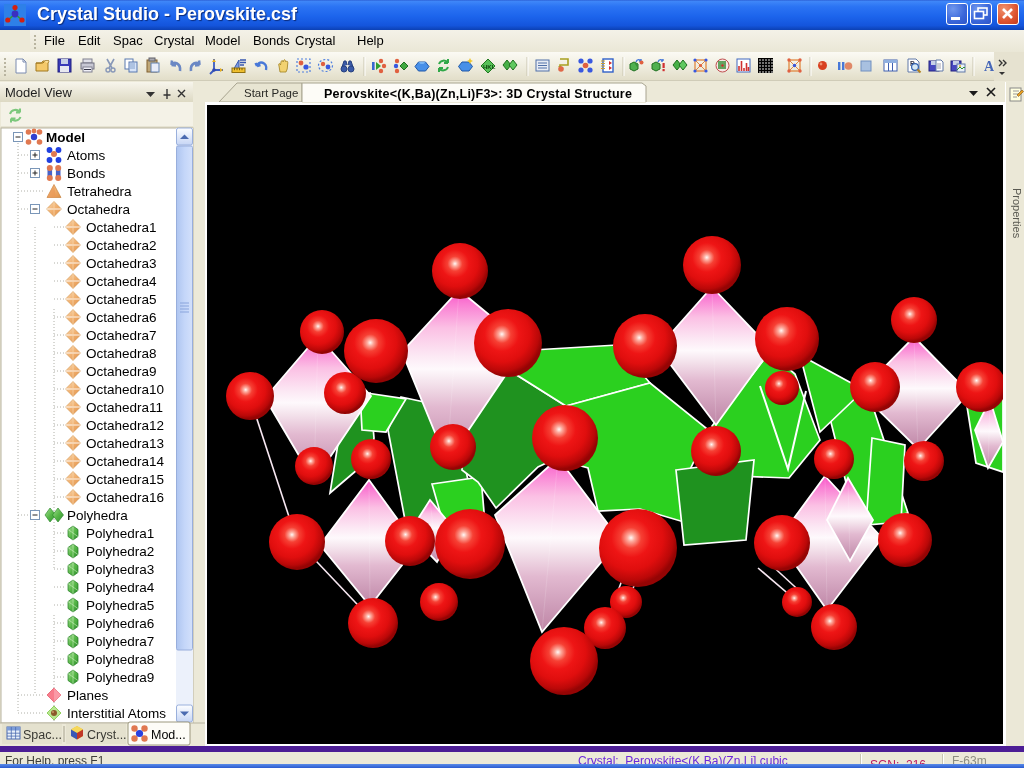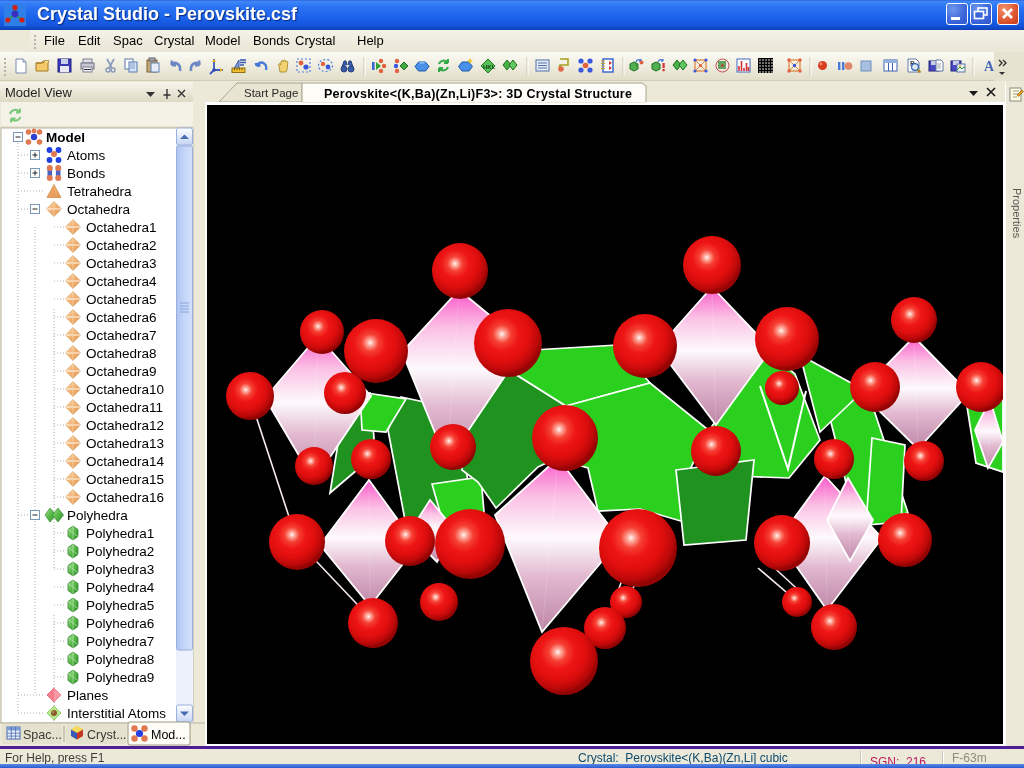--- a/index.html
+++ b/index.html
@@ -19,21 +19,21 @@
 
 #menubar { position:absolute; left:0; top:30px; width:1024px; height:22px;
   background:linear-gradient(180deg,#F4F2E8,#EAE7D6); font-size:13px; color:#000;margin-left:30px; }
 #menubar span.m { position:absolute; top:3px; }
 
 #toolbar { position:absolute; left:0; top:52px; width:1024px; height:29px;
   background:linear-gradient(180deg,#FBFAF4 0%,#F2F0E4 40%,#E2DEC9 100%);
   border-bottom:1px solid #D0CCB8; }
 
 #statusbar { position:absolute; left:0; top:746px; width:1024px; height:18px;
-  background:#ECE9D8; border-top:3px solid #4c1d95; font-size:12px; color:#3E3E38; }
+  background:#ECE9D8; border-top:6px solid #4c1d95; font-size:12px; color:#3E3E38; }
 #statusbar .cellsep { position:absolute; top:2px; height:14px; width:2px;
   border-left:1px solid #C9C5B2; border-right:1px solid #fff; }
 #bluestrip { position:absolute; left:0; top:764px; width:1024px; height:4px;
   background:linear-gradient(180deg,#5A8BE8,#2A5BD0); }
 
 #lpanel { position:absolute; left:0; top:81px; width:205px; height:665px; background:#be185d; }
 
 #canvasframe { position:absolute; left:205px; top:103px; width:800px; height:643px;
   background:#fff; }
 #scene { position:absolute; left:207px; top:105px; }
@@ -803,20 +803,20 @@
   <div id="rstrip">
     <svg width="16" height="16" style="position:absolute;left:2px;top:4px" viewBox="0 0 16 16">
       <rect x="2" y="2" width="11" height="13" fill="#FFFFE0" stroke="#888"></rect>
       <path d="M5 5h6M5 8h6M5 11h4" stroke="#999" stroke-width="1"></path>
       <path d="M9 9 L14 4 L15.5 5.5 L10.5 10.5 Z" fill="#E8A020" stroke="#805010" stroke-width="0.6"></path>
     </svg>
     <div class="vtext">Properties</div>
   </div>
   <div id="statusbar">
     <span style="position:absolute;left:5px;top:2px">For Help, press F1</span>
-    <span style="position:absolute;left:578px;top:2px;color:#0c4a6e">Crystal:&nbsp; Perovskite&lt;(K,Ba)(Zn,Li] cubic</span>
+    <span style="position:absolute;left:578px;top:2px;color:#6d28d9">Crystal:&nbsp; Perovskite&lt;(K,Ba)(Zn,Li] cubic</span>
     <span class="cellsep" style="left:860px"></span>
     <span style="position:absolute;left:870px;top:6px;color:#be185d">SGN:&nbsp; 216</span>
     <span class="cellsep" style="left:942px"></span>
     <span style="position:absolute;left:952px;top:2px;color:#8D8D80">F-63m</span>
   </div>
   <div id="bluestrip"></div>
 </div>
 
 </body></html>

